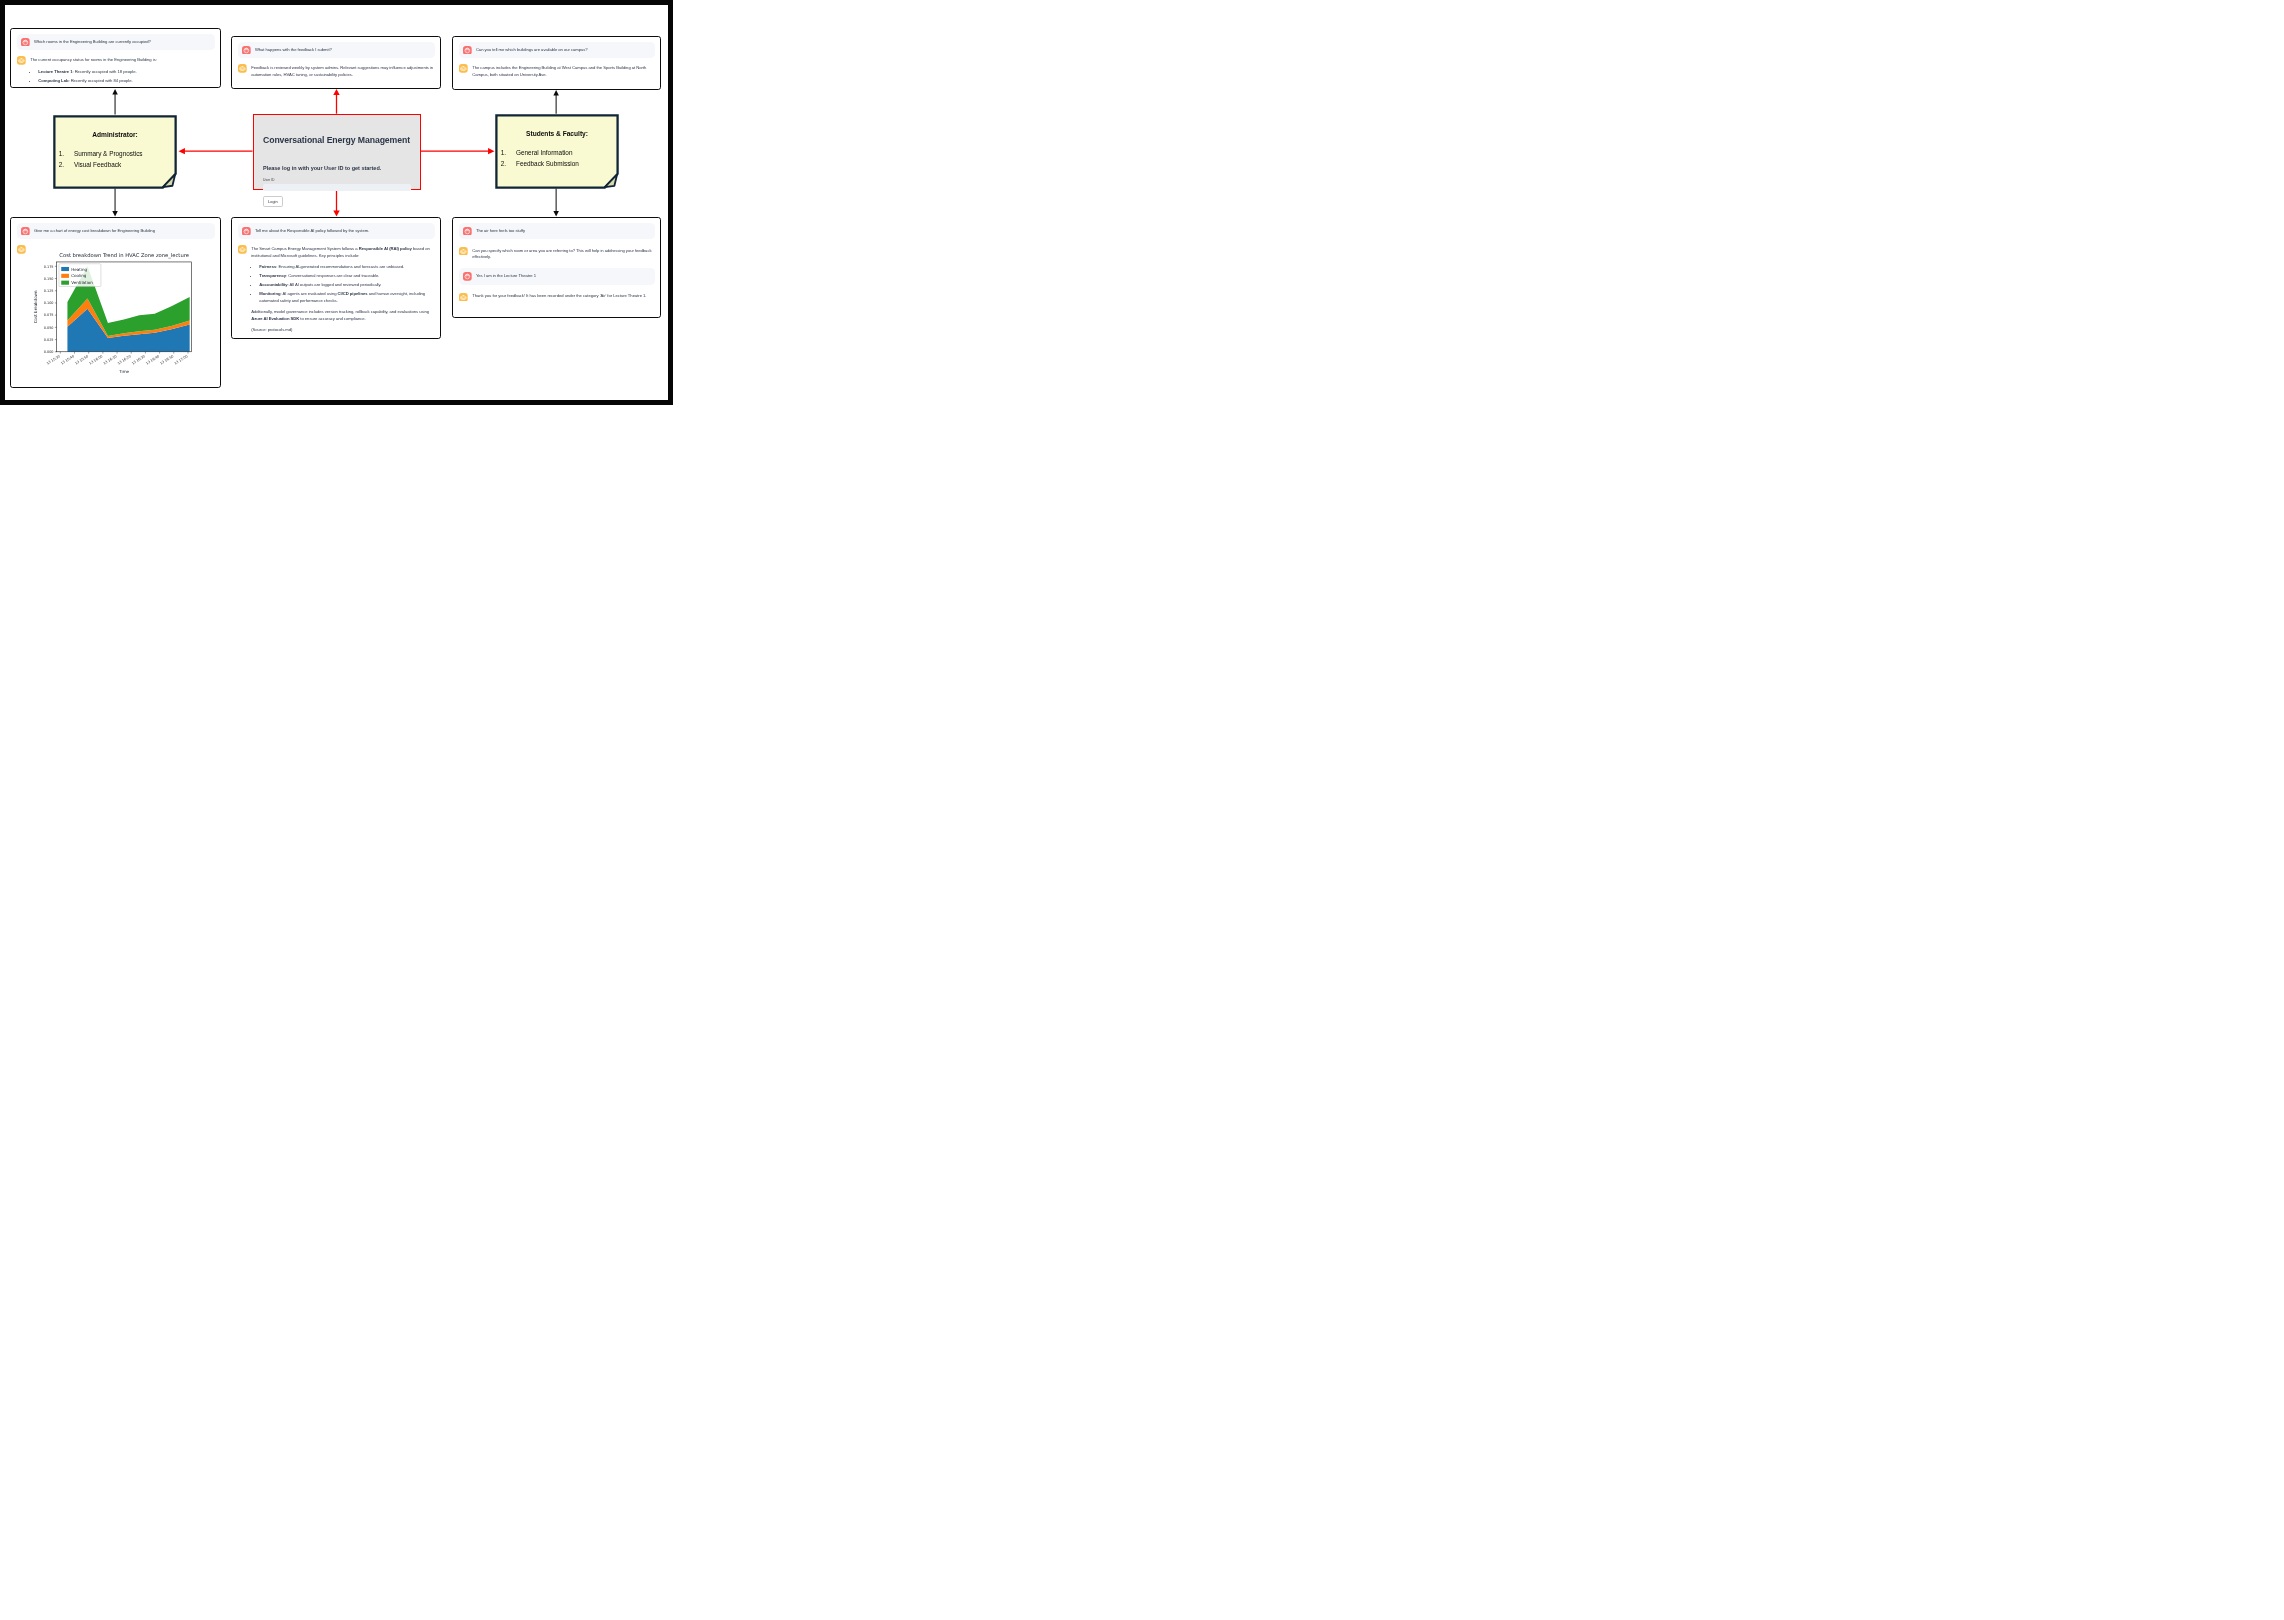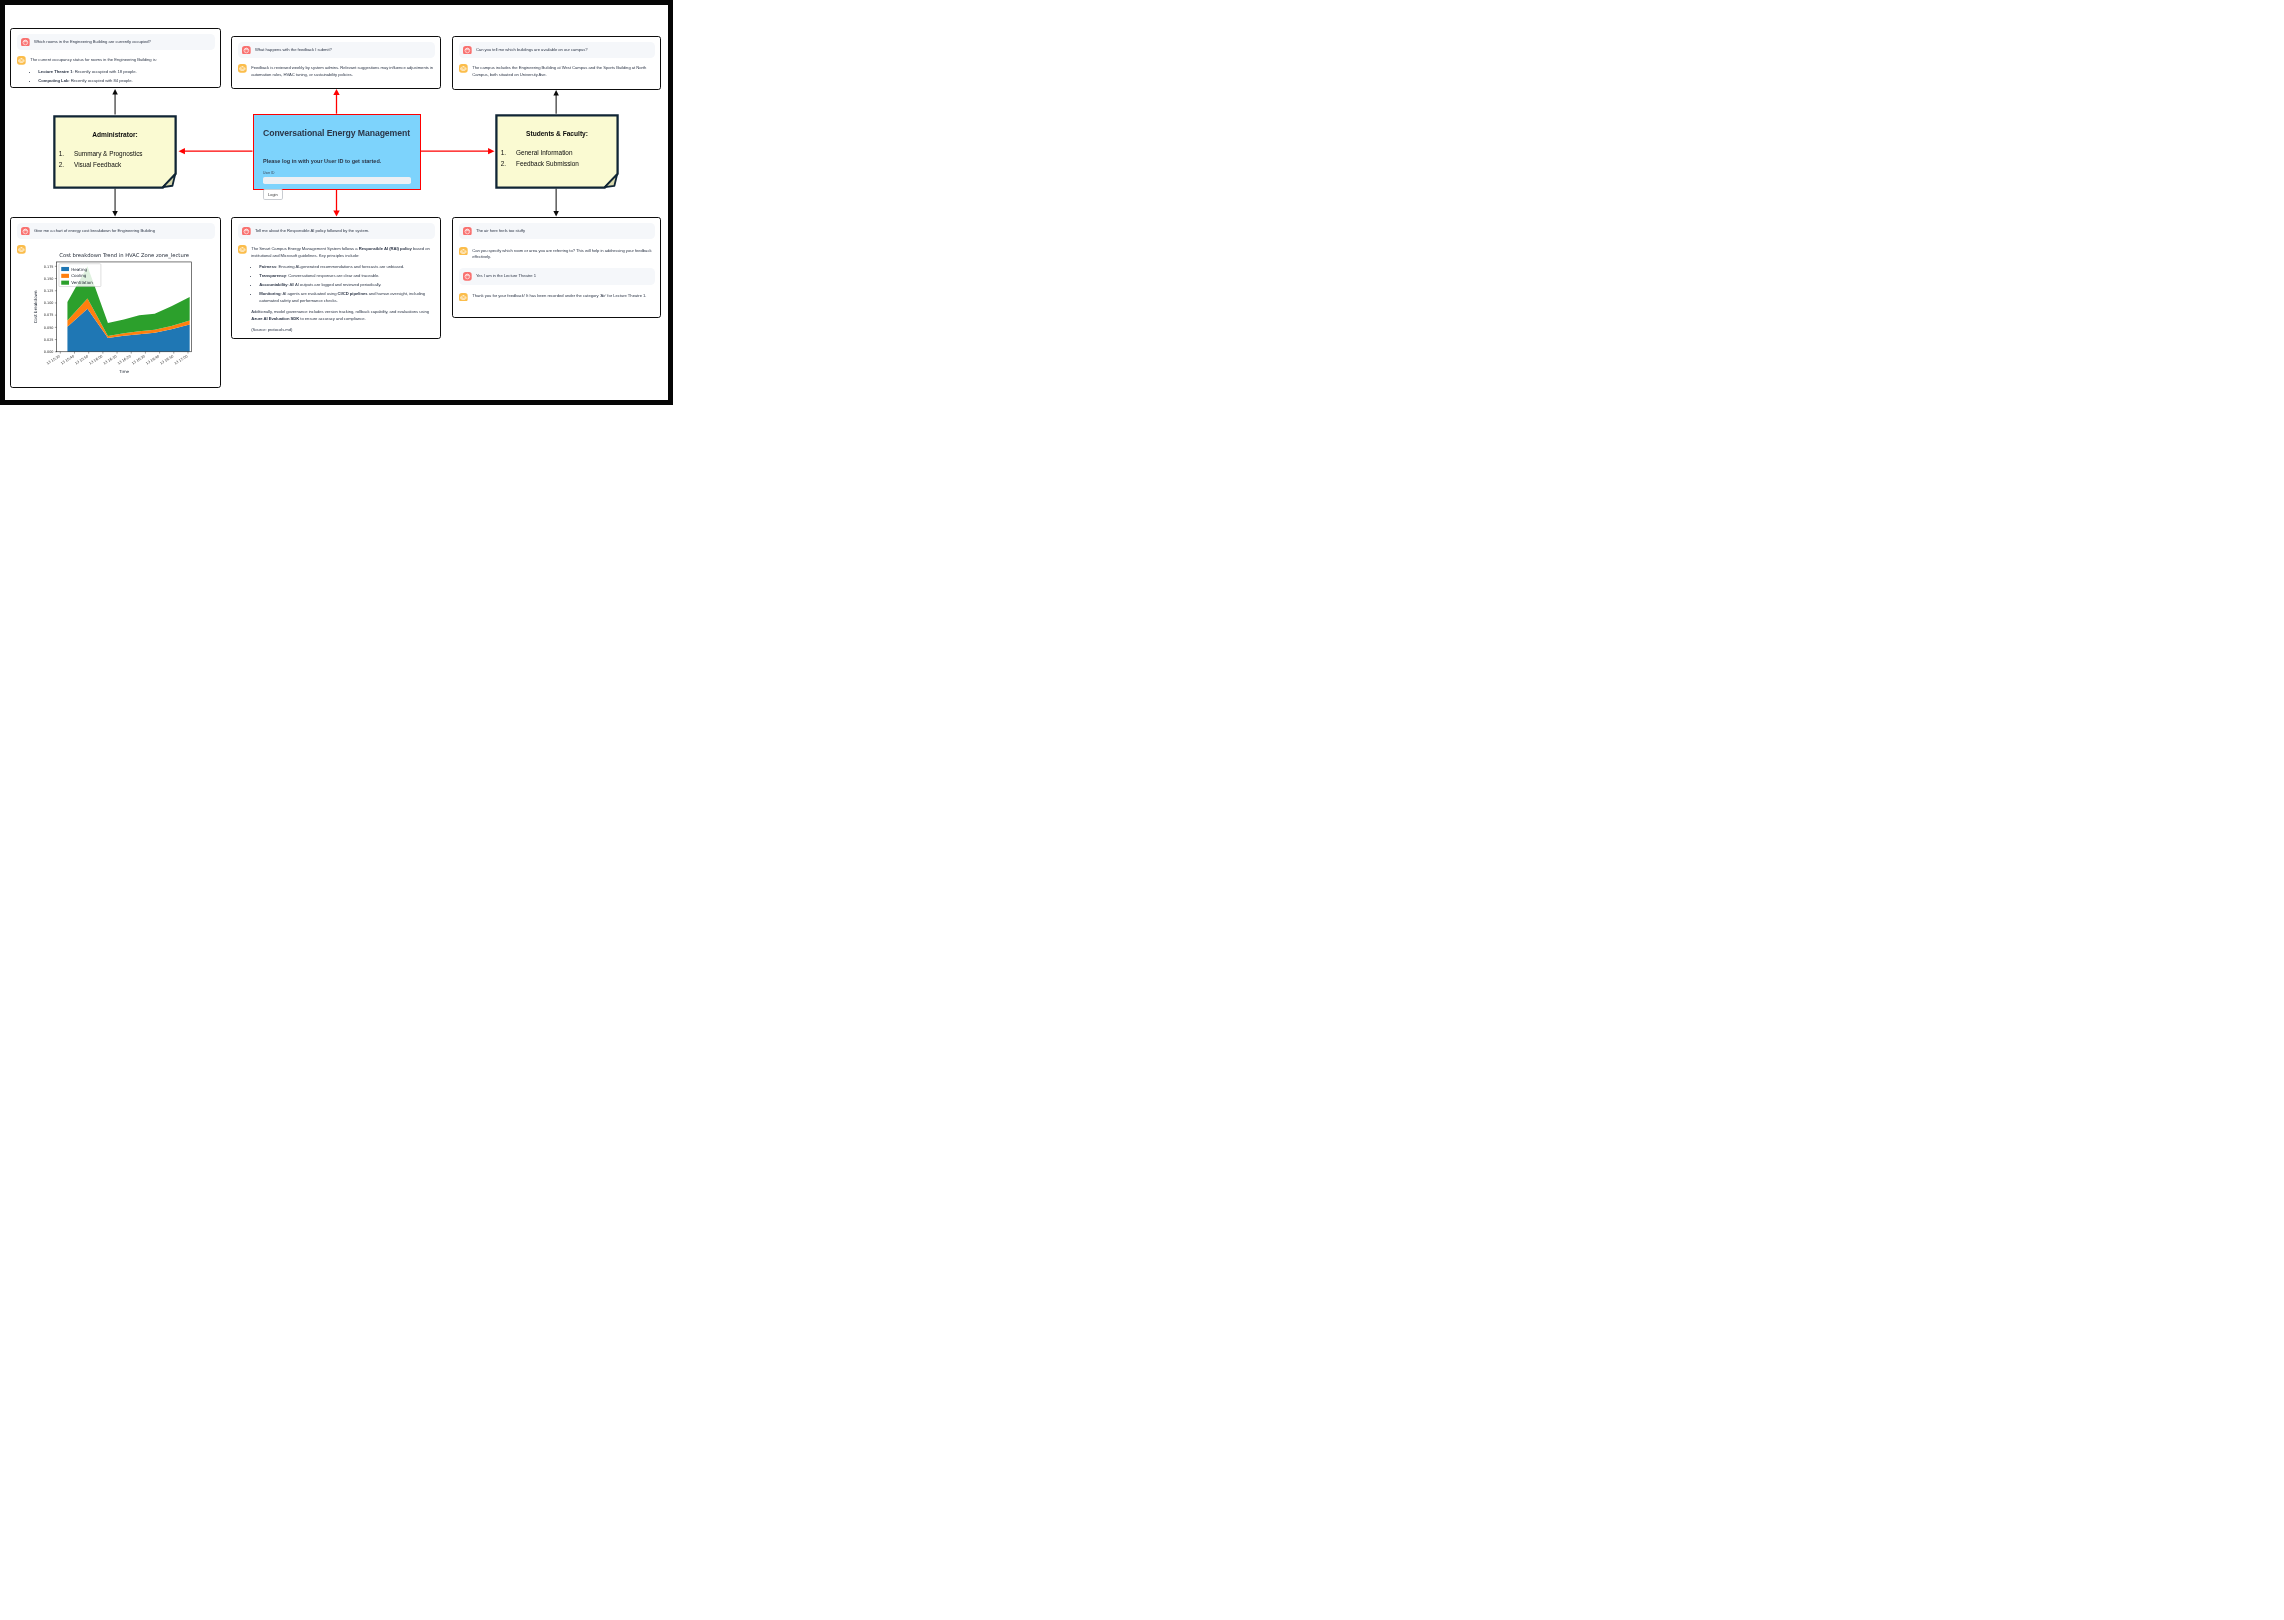--- a/index.html
+++ b/index.html
@@ -30,22 +30,22 @@
   
   .note{position:absolute;z-index:2;}
   .note svg.bg{position:absolute;left:0;top:0;}
   .note .ncontent{position:absolute;inset:0;display:flex;flex-direction:column;color:#0b0b0b;}
   .ntitle{text-align:center;font-weight:700;font-size:6.6px;margin-top:15.5px;}
   .nlist{margin-top:12px;display:flex;flex-direction:column;gap:4.1px;}
   .nitem{display:flex;font-size:6.4px;}
   .nnum{width:21px;text-align:right;padding-right:10px;box-sizing:border-box;}
 
   
-  .centerbox{position:absolute;background:#7dd3fc;border:1.4px solid #ff0000;box-sizing:border-box;
-             z-index:2;padding:12px 9px;}
+  .centerbox{position:absolute;background:#e5e5e5;border:1.4px solid #ff0000;box-sizing:border-box;
+             z-index:2;padding:19px 9px;}
   .ctitle{font-size:8.7px;font-weight:700;color:#2b3648;letter-spacing:-0.1px;margin-top:0.9px;}
   .csub{font-size:5.5px;font-weight:700;color:#2b3648;margin-top:20px;}
   .clabel{font-size:3.4px;color:#3a4353;margin-top:7.3px;}
   .cinput{margin-top:1.8px;width:100%;height:6.9px;background:#edf0f4;border:none;border-radius:1.8px;
           box-sizing:border-box;display:block;}
   .cbtn{margin-top:5.5px;display:inline-block;background:#ffffff;border:0.5px solid #c9ccd1;
         border-radius:1.8px;font-size:3.9px;color:#333;padding:1.8px 4.1px;font-family:inherit;}
 </style>
 </head>
 <body>

